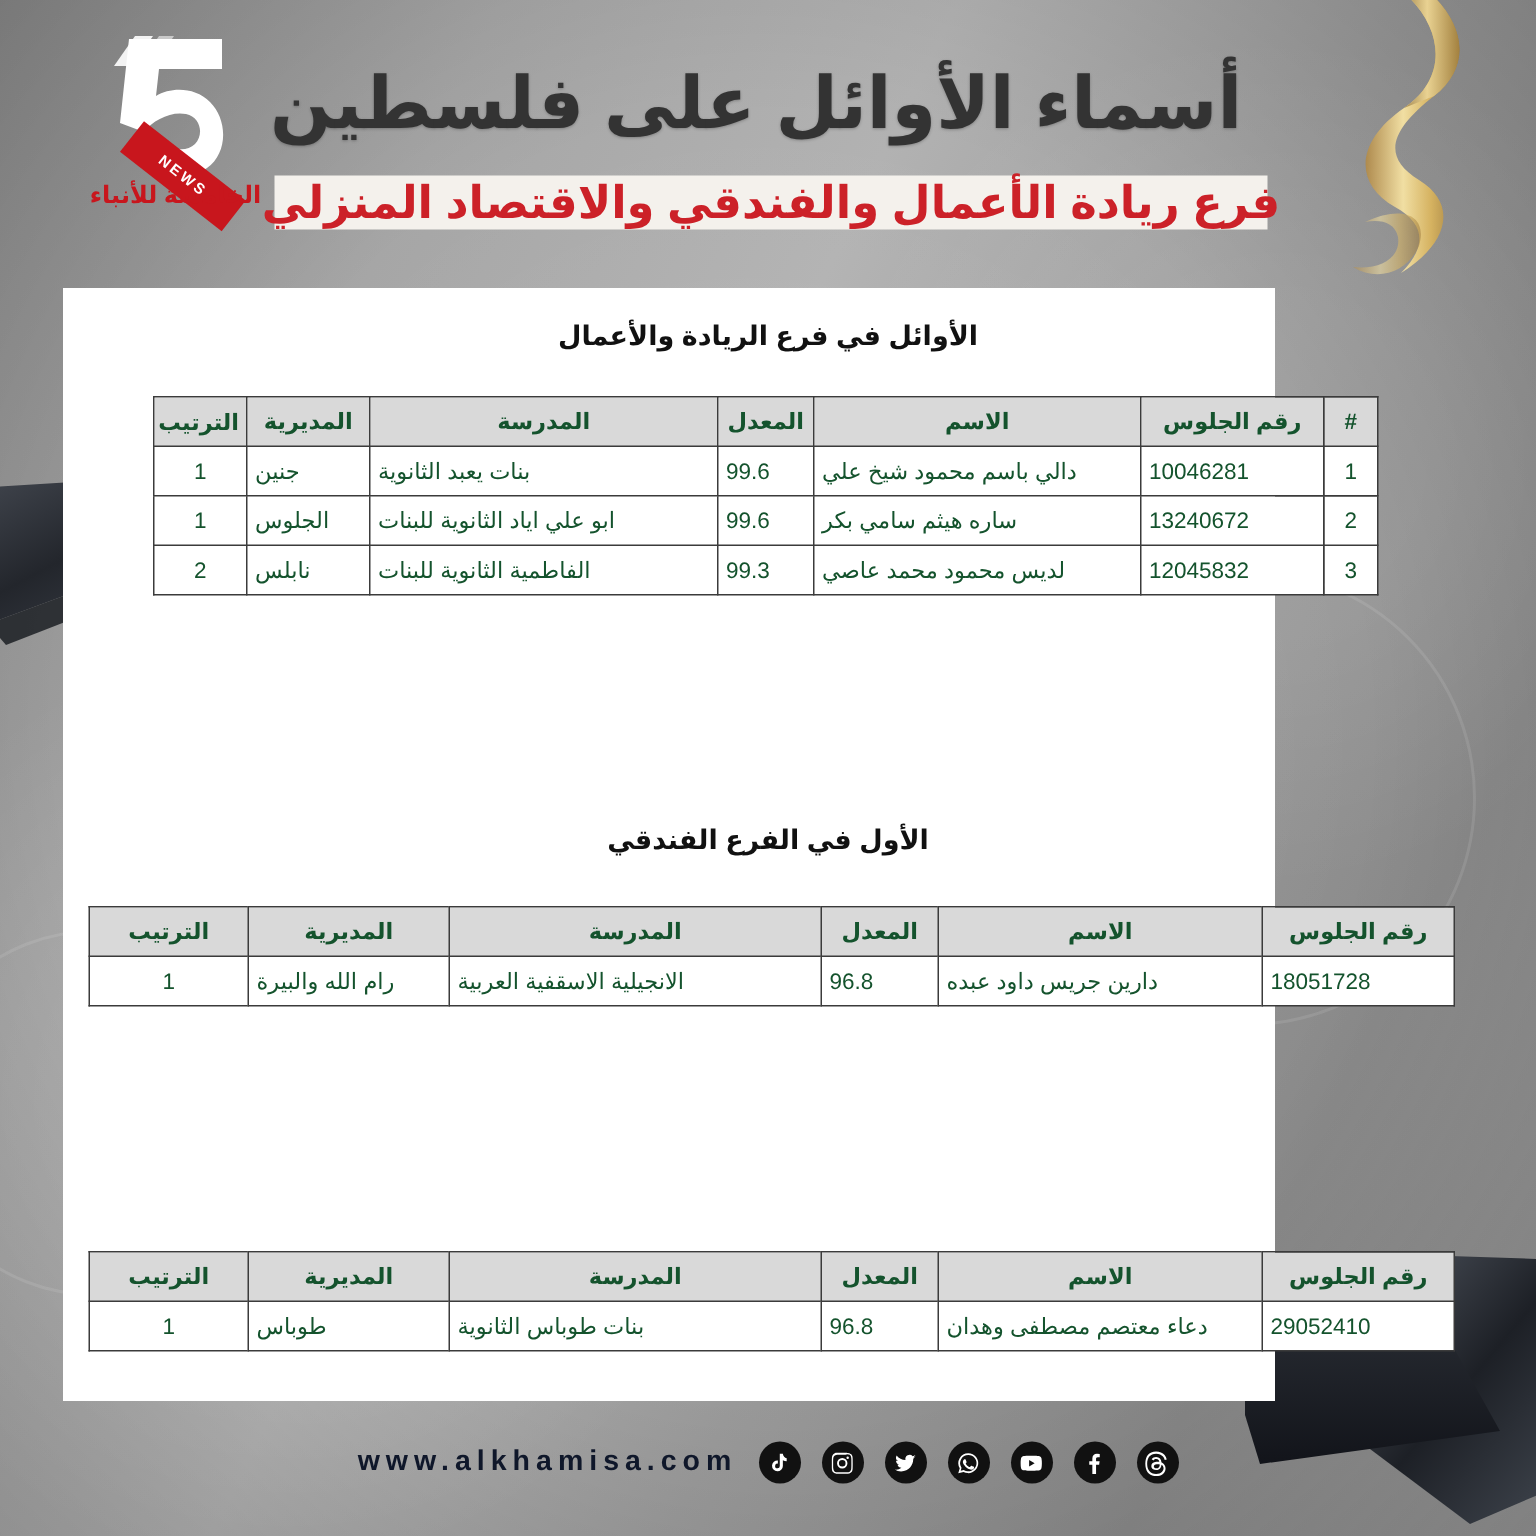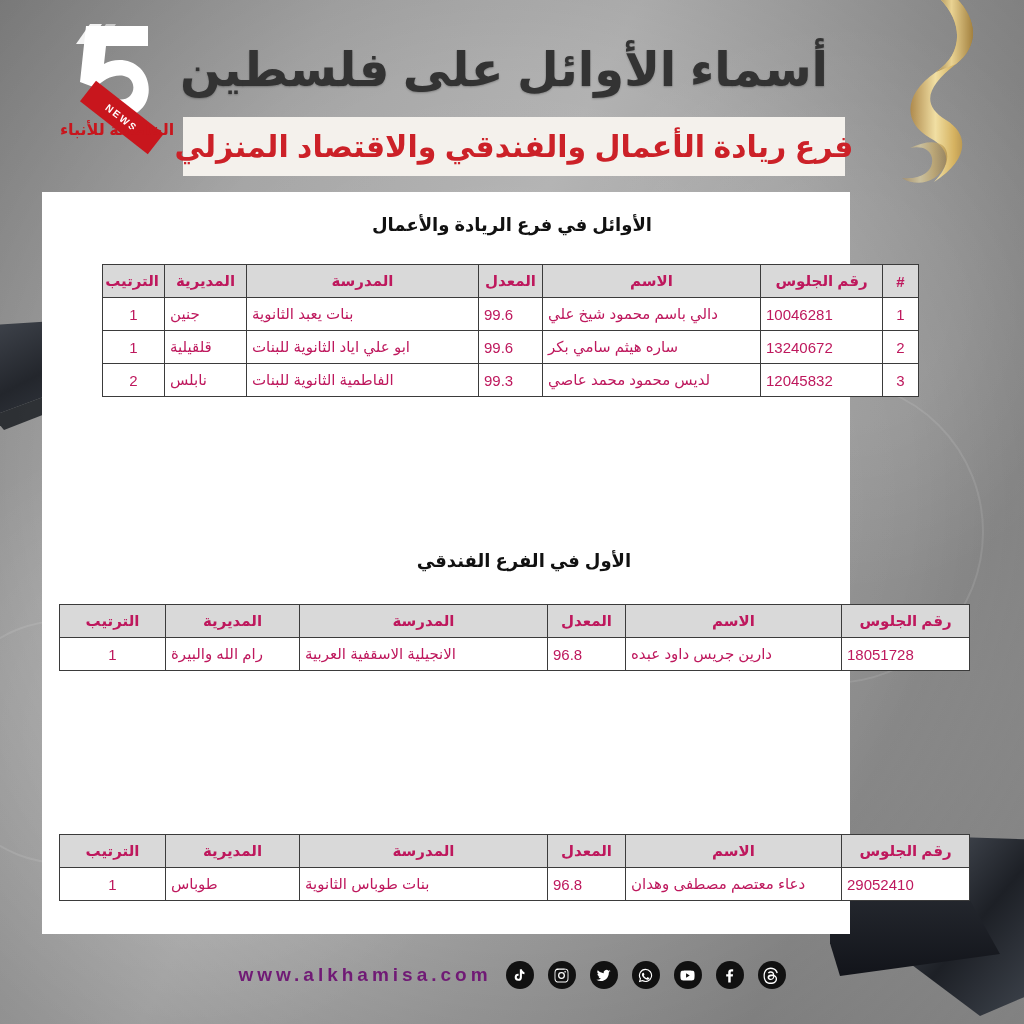--- a/index.html
+++ b/index.html
@@ -32,59 +32,59 @@
       display:flex;align-items:center;justify-content:center;}
   #logo .newsband span{color:#fff;font-size:10px;font-weight:bold;letter-spacing:2px;
       font-family:"Liberation Sans",sans-serif;}
   #logo .arab{position:absolute;left:0;top:98px;width:130px;text-align:center;
       color:#c8161d;font-size:16px;font-weight:bold;direction:rtl;white-space:nowrap;}
 
   
   #title{position:absolute;right:180px;top:44px;width:680px;text-align:center;
      font-size:48px;font-weight:bold;color:#333;direction:rtl;line-height:1.1;
      text-shadow:0 1px 2px rgba(0,0,0,.25);}
-  #subtitle-band{position:absolute;left:183px;top:117px;width:662px;height:59px;
+  #subtitle-band{position:absolute;left:183px;top:117px;width:662px;height:36px;
      background:#f4f1ec;display:flex;align-items:center;justify-content:center;}
   #subtitle-band .txt{color:#cc2128;font-size:30px;font-weight:bold;direction:rtl;
      white-space:nowrap;letter-spacing:-.3px;}
 
   
   #card{position:absolute;left:42px;top:192px;width:808px;height:742px;background:#fff;}
 
   .sec-title{text-align:center;font-size:18px;font-weight:bold;color:#111;direction:rtl;}
 
   table.tbl{border-collapse:collapse;direction:rtl;table-layout:fixed;}
   table.tbl th,table.tbl td{
      border:1.6px solid #3b3b3b;
-     font-size:15px;color:#be185d;
+     font-size:15px;color:#14532d;
      padding:2px 5px;height:28px;vertical-align:middle;
      overflow:hidden;white-space:nowrap;}
   table.tbl th{background:#d9d9d9;font-weight:bold;text-align:center;}
   table.tbl td{background:#fff;}
   td.c{text-align:center;}
   td.r{text-align:left;}
   td.num{text-align:left;direction:ltr;}
 
   
   #t1wrap{position:absolute;left:61px;top:72px;width:816px;}
   #t1wrap table{width:816px;}
   
   #t2wrap{position:absolute;left:18px;top:412px;width:910px;}
   #t2wrap table{width:910px;}
   #t3wrap{position:absolute;left:18px;top:642px;width:910px;}
   #t3wrap table{width:910px;}
 
   #h1{position:absolute;left:0;top:22px;width:940px;}
-  #h2{position:absolute;left:12px;top:358px;width:940px;text-align:center;}
+  #h2{position:absolute;left:0;top:358px;width:940px;text-align:center;}
   #h3{position:absolute;left:0;top:588px;width:940px;}
 
   
   #footer{position:absolute;left:0;top:952px;width:1024px;height:46px;
      display:flex;align-items:center;justify-content:center;gap:14px;direction:ltr;}
-  #footer .site{color:#701a75;font-size:19px;font-weight:bold;letter-spacing:4px;
+  #footer .site{color:#0f172a;font-size:19px;font-weight:bold;letter-spacing:4px;
      font-family:"Liberation Sans",sans-serif;}
   .soc{width:28px;height:28px;border-radius:50%;background:#111;
      display:flex;align-items:center;justify-content:center;}
   .soc svg{width:17px;height:17px;fill:#fff;}
 </style>
 </head>
 <body>
 
 <div id="bg">
   <div class="vign"></div>
@@ -200,21 +200,21 @@
           <td class="r">بنات يعبد الثانوية</td>
           <td class="r">جنين</td>
           <td class="c">1</td>
         </tr>
         <tr>
           <td class="c">2</td>
           <td class="num">13240672</td>
           <td class="r">ساره هيثم سامي بكر</td>
           <td class="num">99.6</td>
           <td class="r">ابو علي اياد الثانوية للبنات</td>
-          <td class="r">قلقيلية</td>
+          <td class="r">الجلوس</td>
           <td class="c">1</td>
         </tr>
         <tr>
           <td class="c">3</td>
           <td class="num">12045832</td>
           <td class="r">لديس محمود محمد عاصي</td>
           <td class="num">99.3</td>
           <td class="r">الفاطمية الثانوية للبنات</td>
           <td class="r">نابلس</td>
           <td class="c">2</td>

